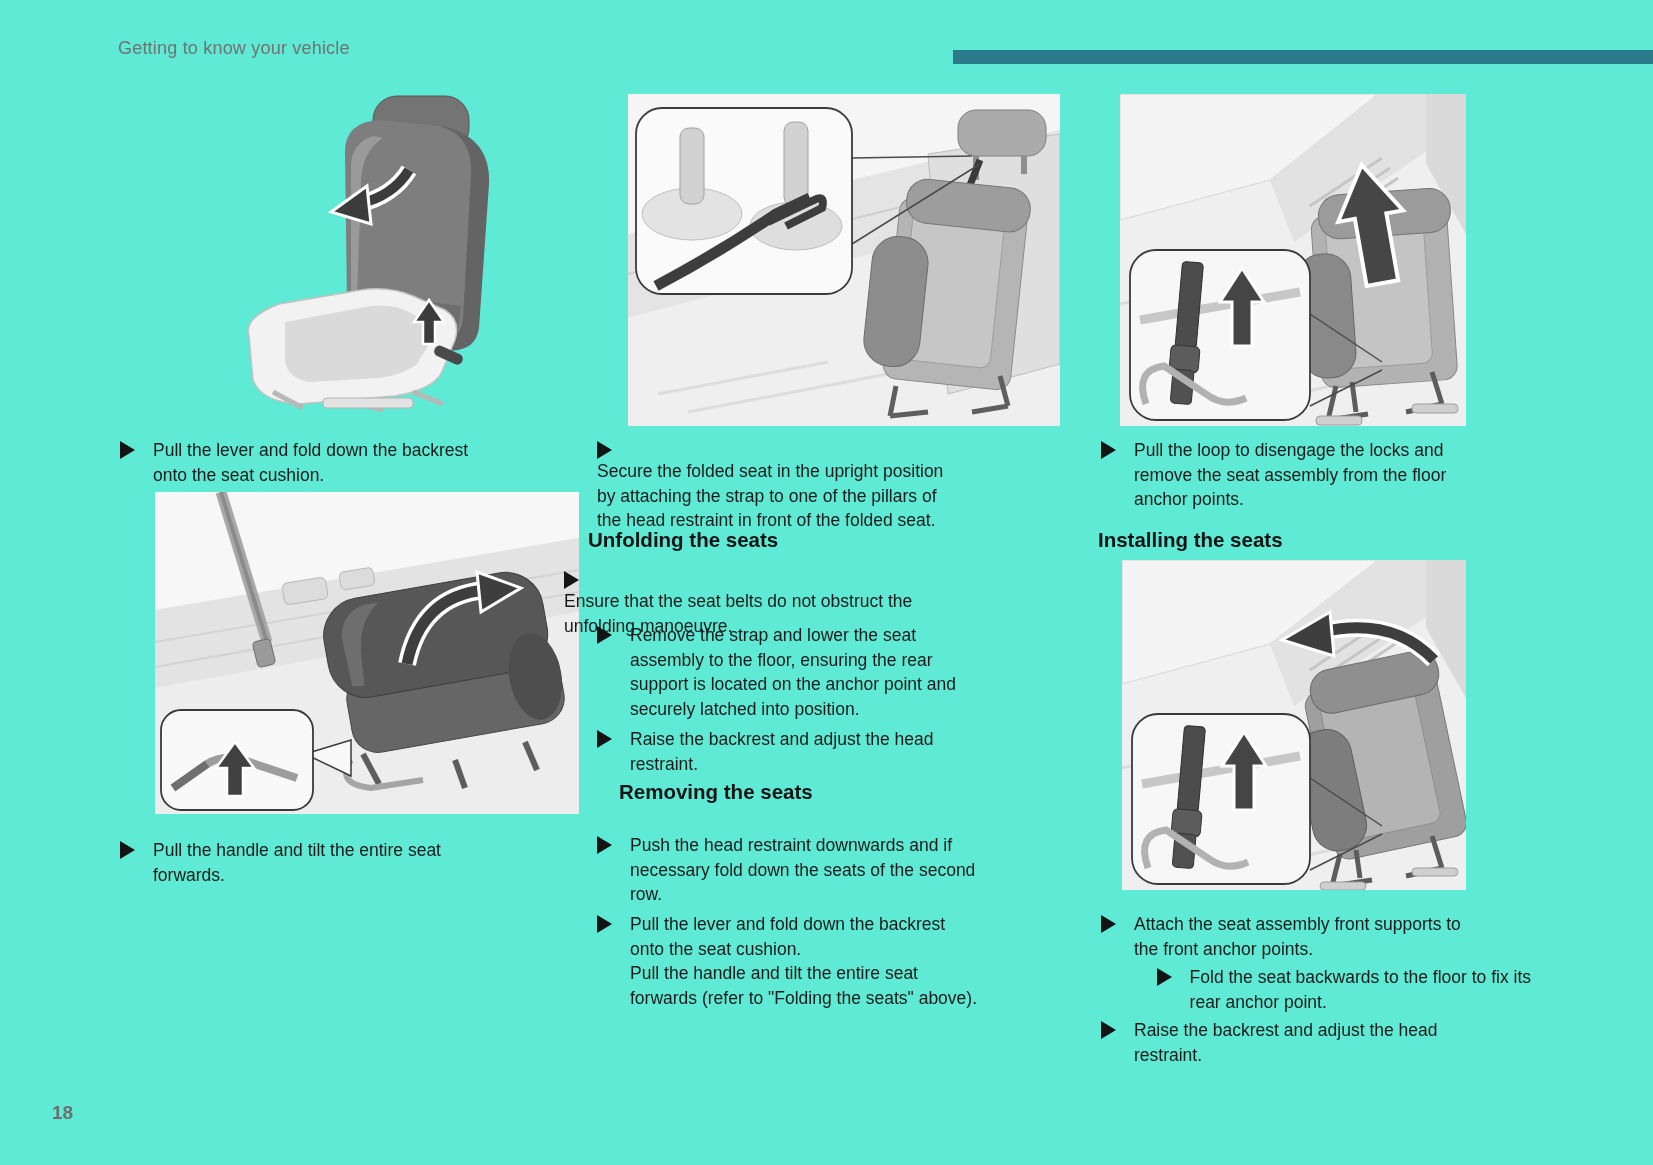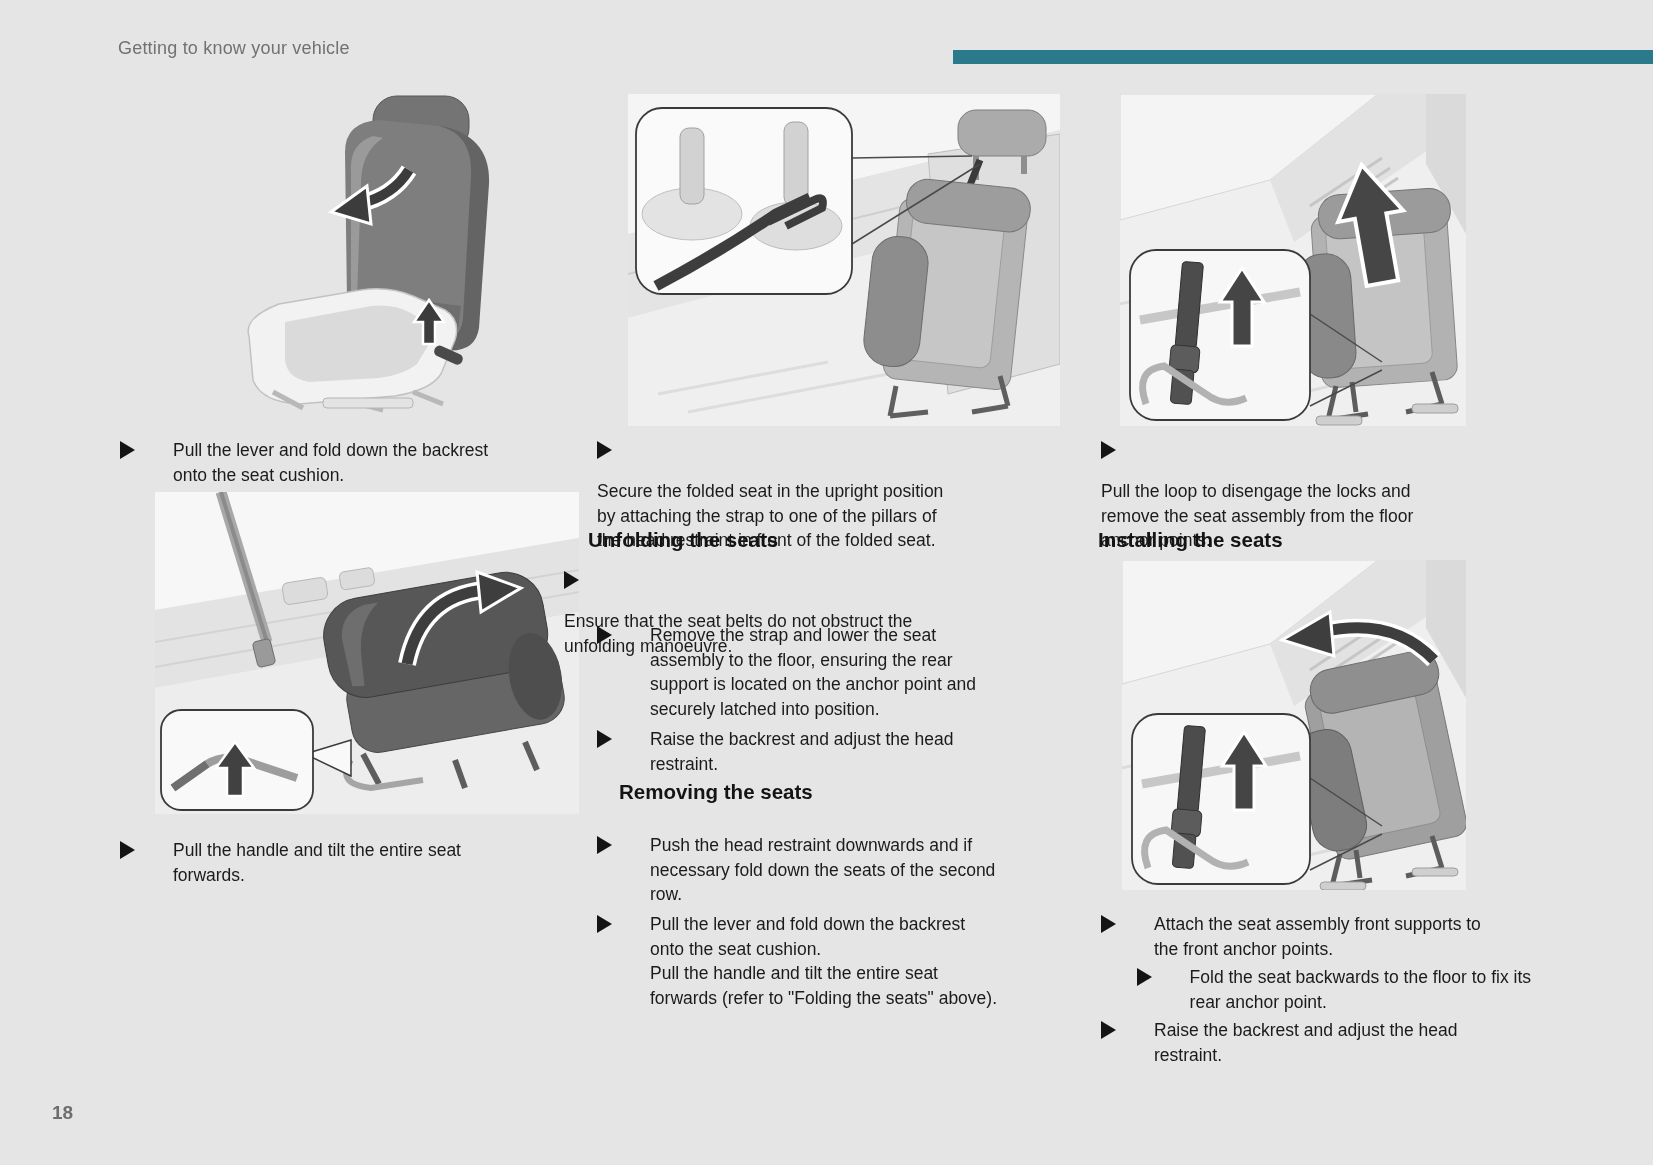--- a/index.html
+++ b/index.html
@@ -1,25 +1,25 @@
 <!DOCTYPE html>
 <html><head>
 <meta charset="utf-8">
 <style>
   * { margin:0; padding:0; box-sizing:border-box; }
   html,body { width:1653px; height:1165px; background:#ffffff; overflow:hidden;
               font-family:"Liberation Sans", sans-serif; }
   .abs { position:absolute; }
-  #page { position:relative; width:1653px; height:1165px; background:#e5e5e5; }
+  #page { position:relative; width:1653px; height:1165px; background:#5eead4; }
 
   .page-header { left:118px; top:38px; font-size:18px; color:#727272; letter-spacing:.2px; }
   .accent-bar { left:953px; top:50px; width:700px; height:14px; background:#2a7a8c; }
   .page-number { left:52px; top:1102px; font-size:19px; font-weight:bold; color:#6e6e6e; }
 
-  .bullet { display:flex; align-items:flex-start;gap:20px; }
+  .bullet { display:flex; align-items:flex-start; }
   .tri { width:0; height:0; border-left:15px solid #141414;
          border-top:9.5px solid transparent; border-bottom:9.5px solid transparent;
          margin-top:3px; margin-right:18px; flex:0 0 auto; }
   .btext { font-size:17.5px; line-height:24.5px; color:#1b1b1b; white-space:pre-line; }
   .heading { font-size:20.5px; font-weight:bold; color:#141414; }
 
   .illus { display:block; }
   svg { display:block; width:100%; height:100%; }
 </style>
 </head>
@@ -194,21 +194,21 @@
       <g transform="rotate(5 68 220)">
         <rect x="58" y="168" width="21" height="86" rx="4" fill="#4c4c4c" stroke="#2e2e2e"></rect>
         <rect x="54" y="252" width="29" height="26" rx="5" fill="#5c5c5c" stroke="#343434"></rect>
         <rect x="58" y="276" width="21" height="34" rx="4" fill="#515151" stroke="#333333"></rect>
       </g>
       <polygon points="112,252 112,208 100,208 122,174 144,208 132,208 132,252" fill="#454545" stroke="#ffffff" stroke-width="3"></polygon>
       <path d="M26 310 Q14 276 44 272 L86 300 Q104 314 126 304" fill="none" stroke="#b2b2b2" stroke-width="7"></path>
     </svg>
   </div>
 
-  <div class="abs bullet" style="left:1101px; top:438px; width:430px;flex-direction:column;">
+  <div class="abs bullet" style="left:1101px; top:438px; width:430px;">
     <span class="tri"></span>
     <div class="btext">Pull the loop to disengage the locks and
 remove the seat assembly from the floor
 anchor points.</div>
   </div>
 
   <div class="abs heading" style="left:1098px; top:528px;">Installing the seats</div>
 
   <div class="abs illus" style="left:1122px; top:560px; width:344px; height:330px;">
     <svg viewBox="0 0 344 330">

